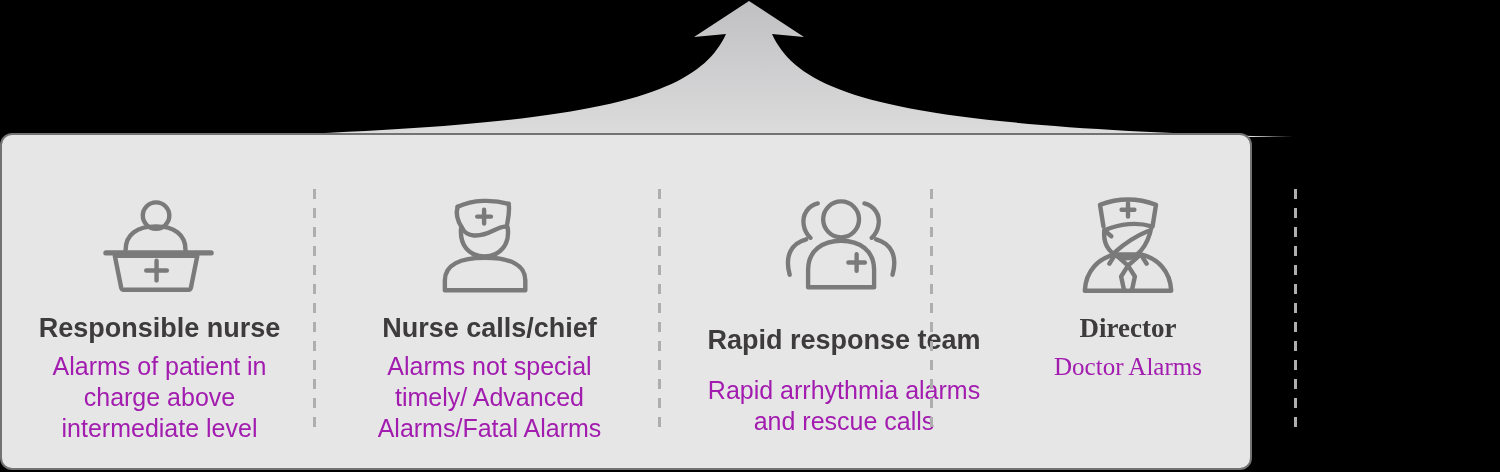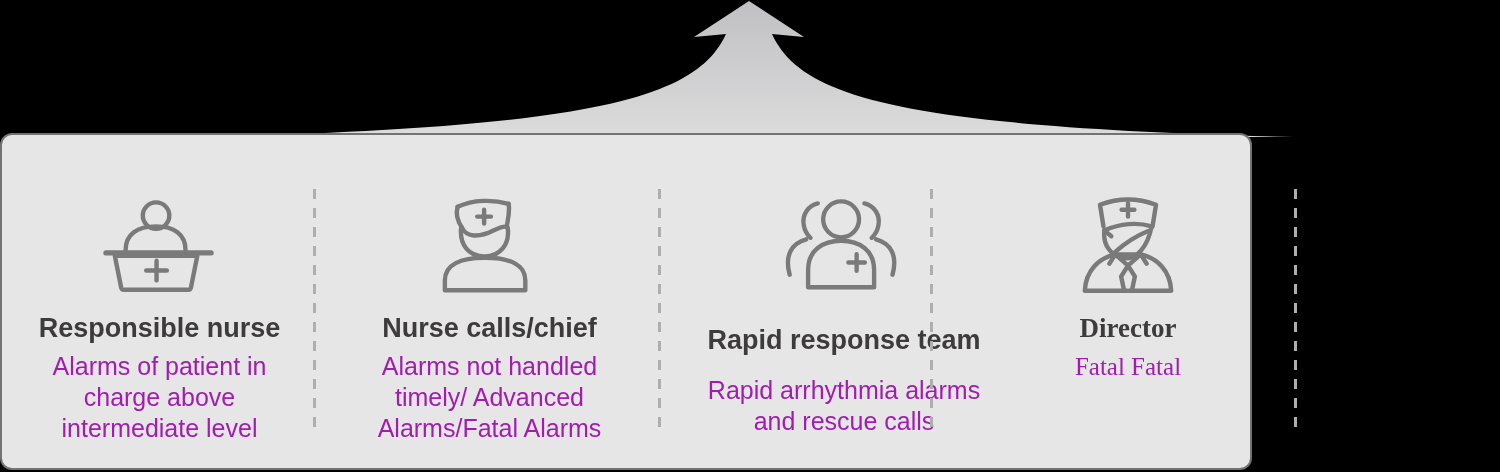--- a/index.html
+++ b/index.html
@@ -90,21 +90,21 @@
             <path d="M 20,13 C 36,5.5 56,5.5 72,10"></path>
             <path d="M 20,13 C 17.5,21 21,29 24.5,34.5"></path>
             <path d="M 72,10 C 73.5,18 71,27 70,33.5"></path>
             <path d="M 47,16 V 30 M 40,23 H 54"></path>
             <path d="M 24.5,34.5 C 29,44 42,44.5 56,37.5 C 63,34 68,32.5 70,33.5"></path>
             <path d="M 23.5,35 C 22,52 31.5,63.5 47.5,63.5 C 63.5,63.5 73.5,51 71,34"></path>
             <path d="M 7,98 L 7,88 C 7,72 23,65 48,65 C 73,65 89,72 89,88 L 89,98 Z"></path>
           </svg>
         </div>
         <div class="role-title">Nurse calls/chief</div>
-        <div class="role-desc">Alarms not handled
+        <div class="role-desc">Alarms not special
 timely/ Advanced
 Alarms/Fatal Alarms</div>
       </div>
 
 
       <div class="role c4">
         <div class="icon-box">
           <svg width="131" height="112" viewBox="0 0 135 115" class="ico">
             <circle cx="64" cy="28" r="18.5"></circle>
             <path d="M 30,98 V 80 C 30,60 45,50 64,50 C 83,50 98,60 98,80 V 98 Z"></path>
@@ -130,21 +130,21 @@
             <path d="M 80,38 C 69,42.5 56,51 47,59"></path>
             <path d="M 36,37 L 43,43"></path>
             <path d="M 16,98.5 C 17,78 30,65.5 47,61.5 L 73,61.5 C 90,65.5 103,78 104,98.5 Z"></path>
             <path d="M 47,61.5 L 60,73 L 73,61.5"></path>
             <path d="M 60,73 L 53,84 L 56,98"></path>
             <path d="M 60,73 L 67,84 L 64,98"></path>
             <path d="M 47,61.5 L 41,71 M 73,61.5 L 79,71"></path>
           </svg>
         </div>
         <div class="role-title">Director</div>
-        <div class="role-desc">Fatal Fatal</div>
+        <div class="role-desc">Doctor Alarms</div>
       </div>
 
     </div>
 
     <div class="divider d1"></div>
     <div class="divider d2"></div>
     <div class="divider d3"></div>
     <div class="divider d4"></div>
   </div>
 

